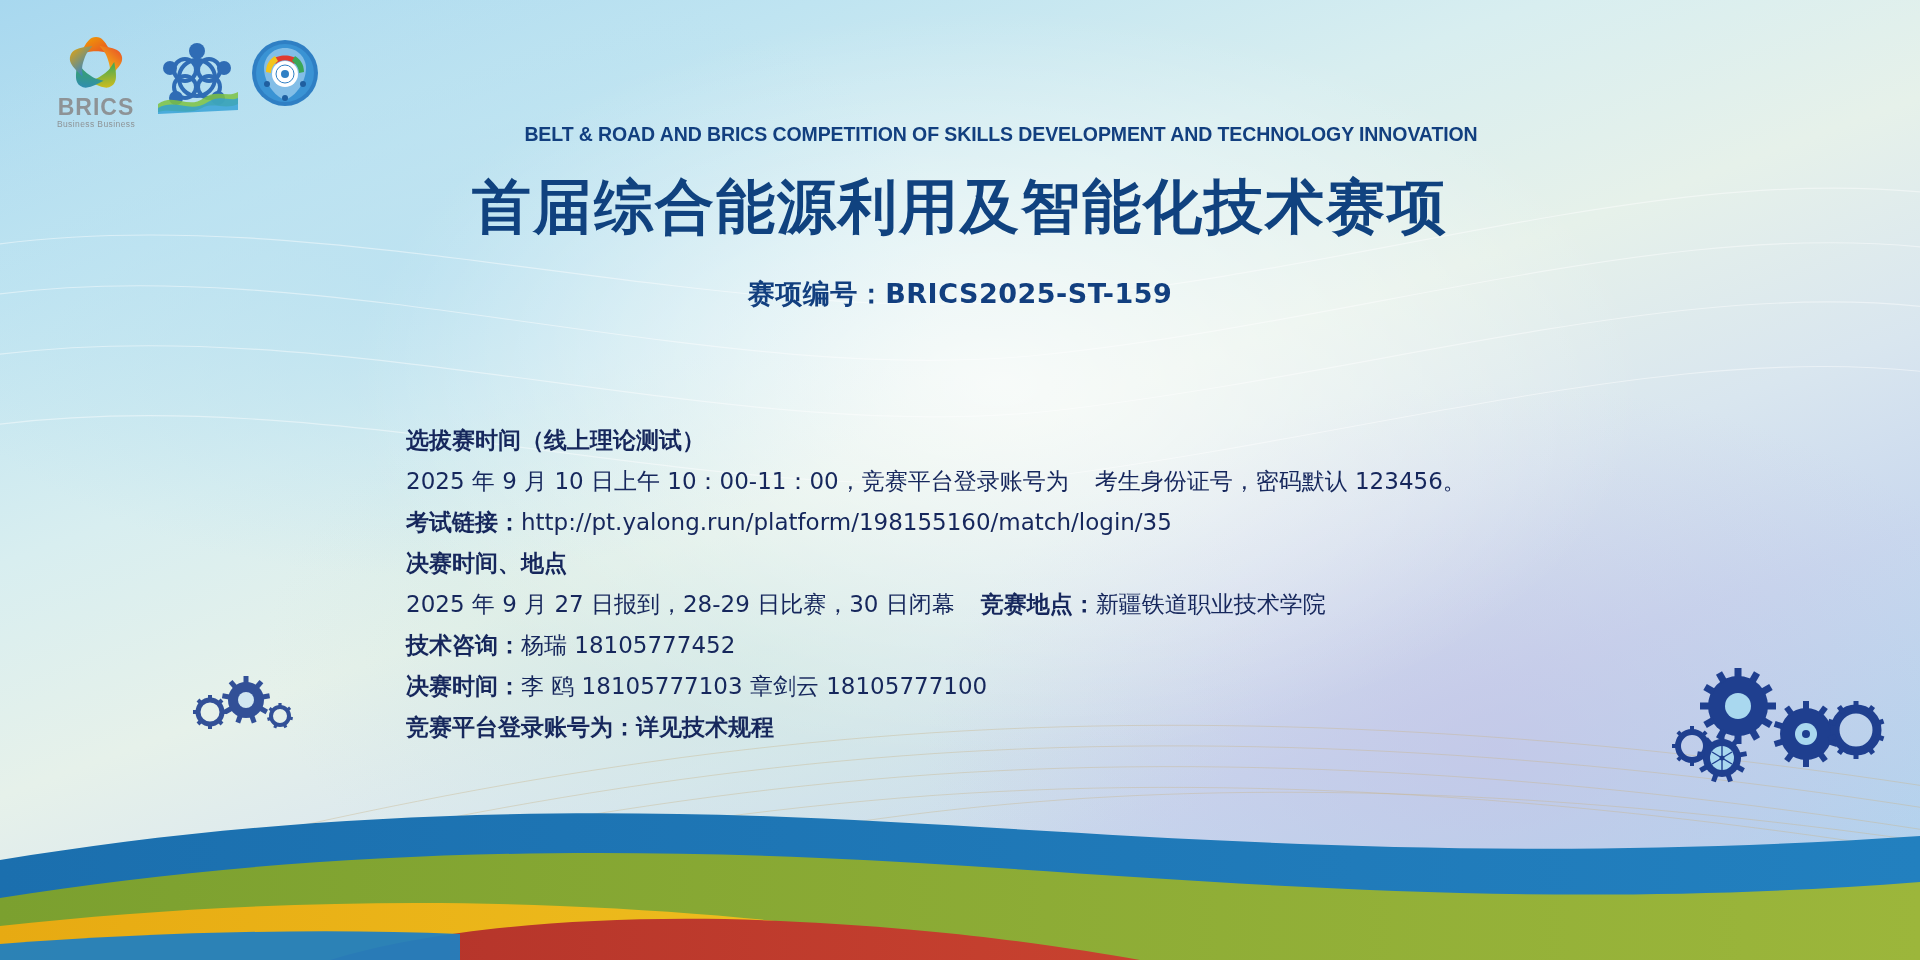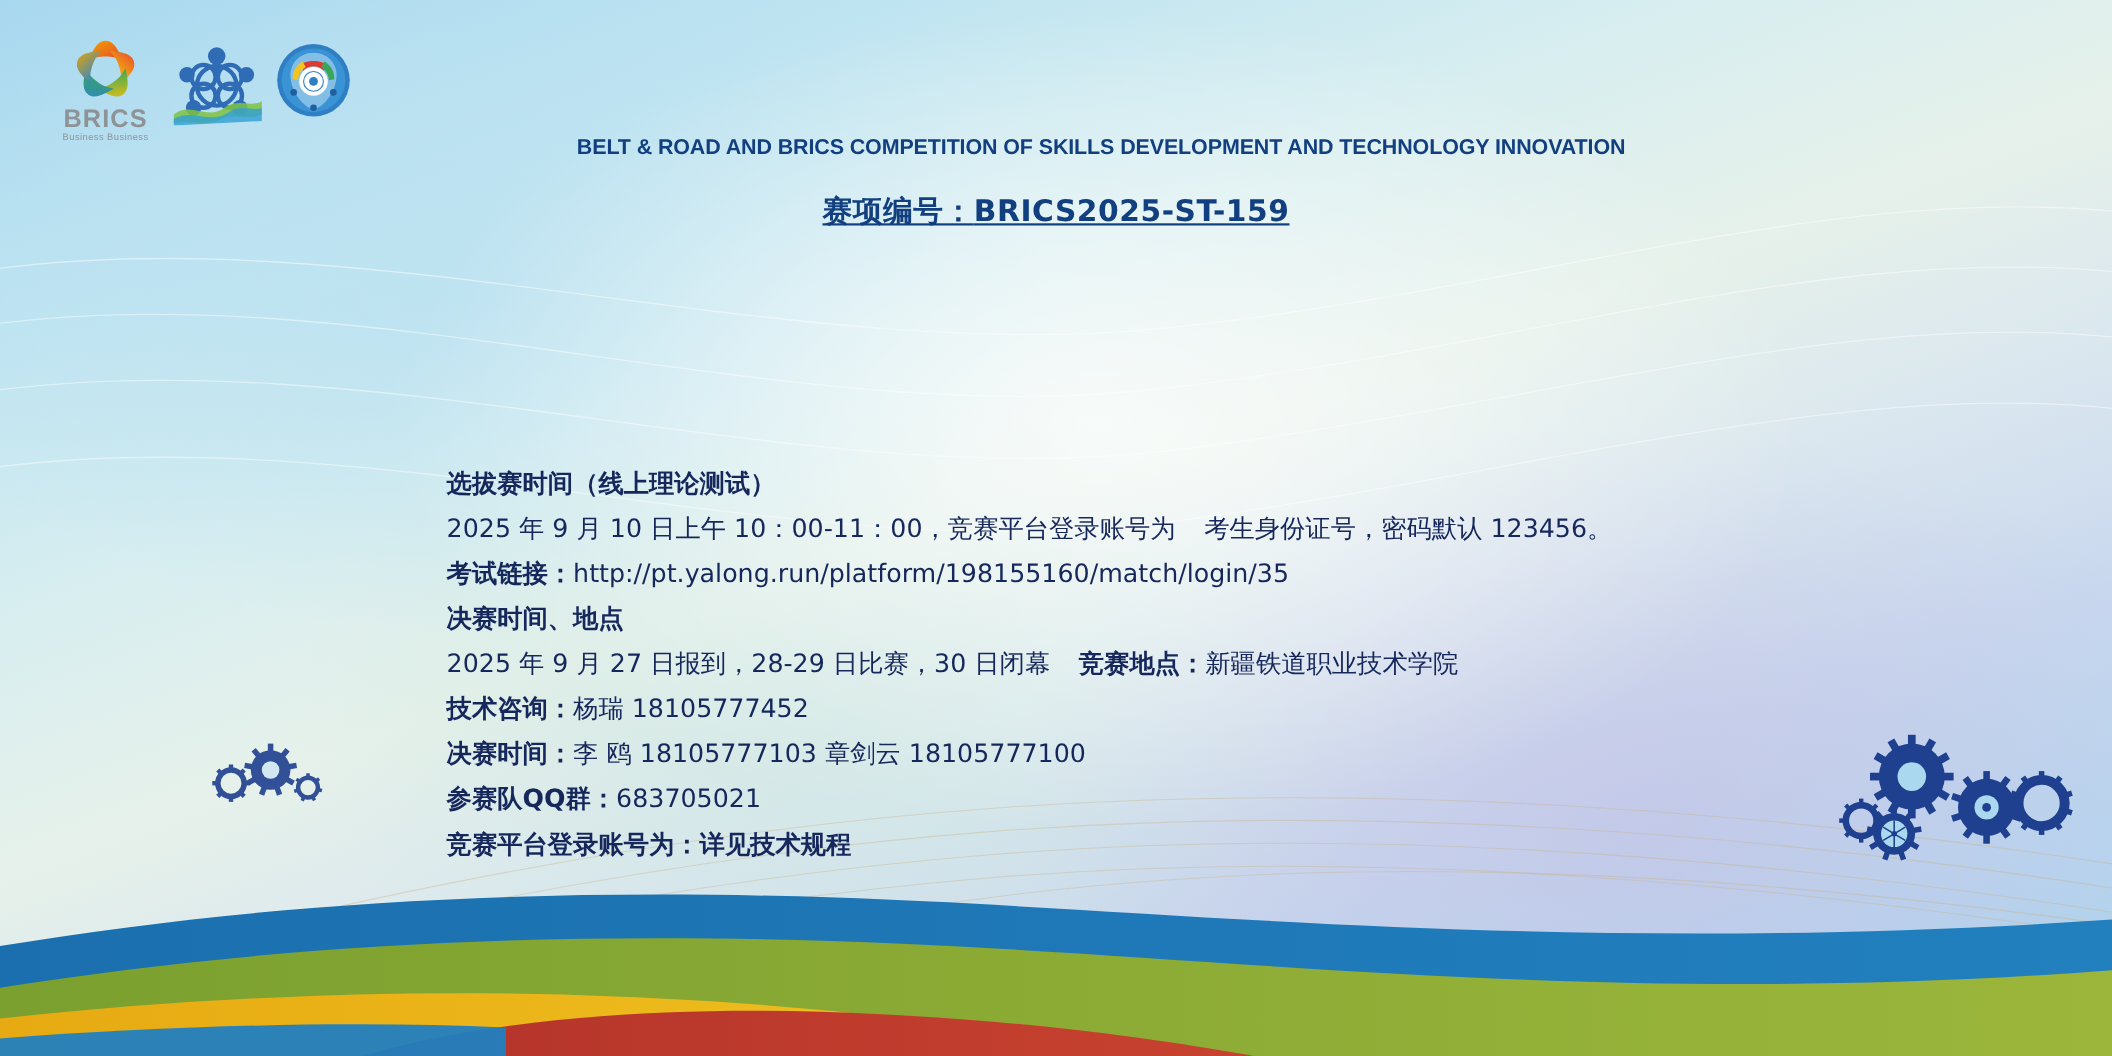--- a/index.html
+++ b/index.html
@@ -55,21 +55,21 @@
     margin-top:7px;margin-left:82px;
   }
   .title-main{
     font-family:"DejaVu Sans","Liberation Sans",sans-serif;
     font-size:59px;font-weight:bold;color:#10427f;letter-spacing:2px;
     margin-top:22px;text-align:center;
   }
   .title-code{
     font-family:"DejaVu Sans","Liberation Sans",sans-serif;
     font-size:27px;font-weight:bold;color:#123f7f;letter-spacing:.5px;
-    margin-top:28px;text-align:center;text-decoration:underline;
+    margin-top:28px;text-align:center;
   }
   
   .body-block{
     position:absolute;left:406px;top:420px;width:1300px;
     color:#16275c;font-family:"DejaVu Sans","Liberation Sans",sans-serif;
   }
   .line{font-size:23px;line-height:41px;white-space:nowrap;}
   .b{font-weight:bold;}
   .gap{display:inline-block;width:26px;}
   
@@ -196,20 +196,21 @@
           <circle cx="35" cy="60" r="3"></circle>
         </g>
       </svg>
     </div>
   </div>
 
   <div class="head">
     <div class="head-row">
     </div>
     <div class="head-en">BELT &amp; ROAD AND BRICS COMPETITION OF SKILLS DEVELOPMENT AND TECHNOLOGY INNOVATION</div>
+    <div class="title-main">首届综合能源利用及智能化技术赛项</div>
     <div class="title-code">
       <span>赛项编号：</span><span>BRICS2025-ST-159</span>
     </div>
   </div>
 
   <div class="body-block">
 
     <div class="line b">选拔赛时间（线上理论测试）</div>
 
     <div class="line">
@@ -228,23 +229,20 @@
     </div>
 
     <div class="line">
       <span class="b">技术咨询：</span><span>杨瑞 18105777452</span>
     </div>
 
     <div class="line">
       <span class="b">决赛时间：</span><span>李  鸥 18105777103  章剑云 18105777100</span>
     </div>
 
-    <div class="line">
-      <span class="b">参赛队QQ群：</span><span>683705021</span>
-    </div>
 
     <div class="line">
       <span class="b">竞赛平台登录账号为：</span><span class="b">详见技术规程</span>
     </div>
   </div>
 
   <svg class="bottom" width="1920" height="240" viewBox="0 0 1920 240" preserveAspectRatio="none">
     <defs>
       <linearGradient id="wg" x1="0" y1="0" x2="1" y2="0">
         <stop offset="0" stop-color="#7ba02f"></stop>

